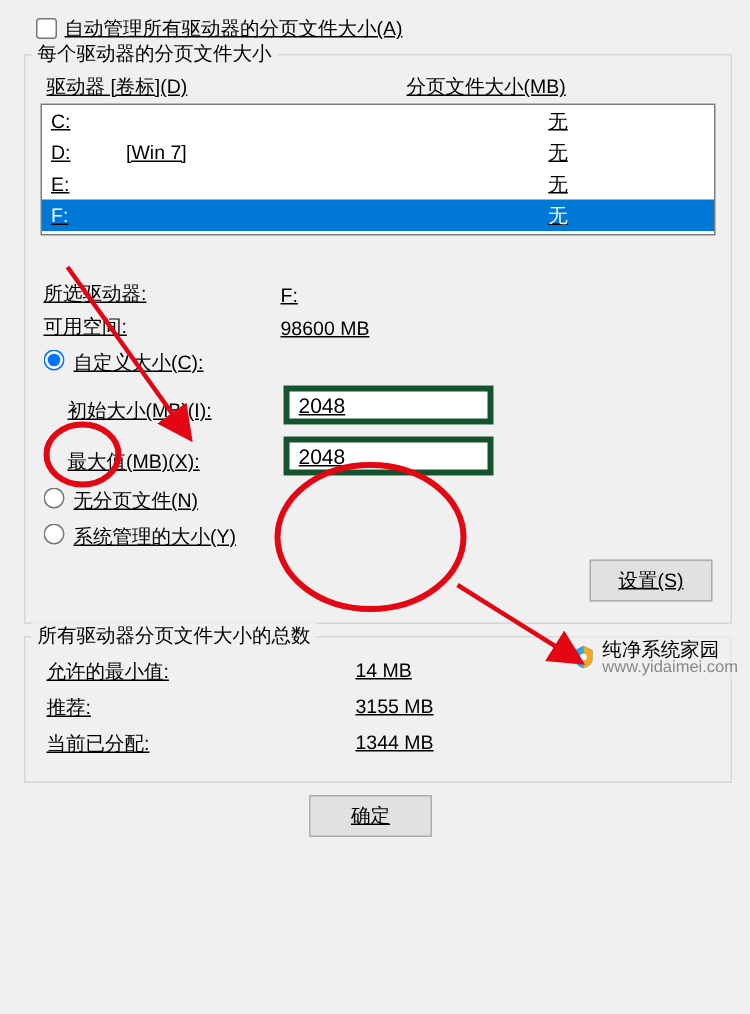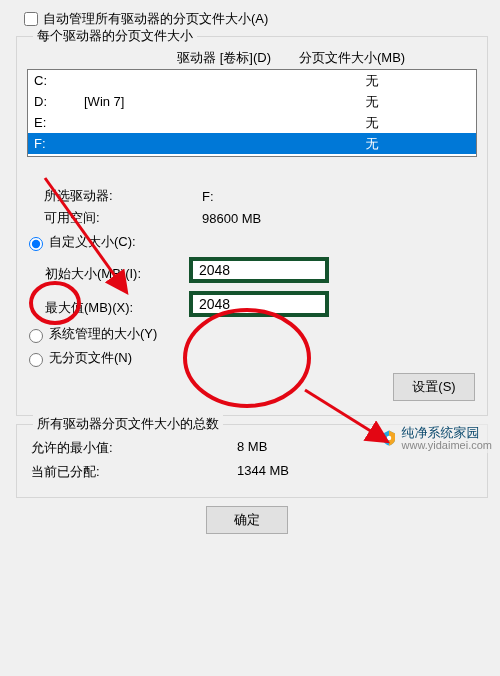--- a/index.html
+++ b/index.html
@@ -11,52 +11,53 @@
       height: 676px;
       position: relative;
       color: #000;
     }
     .dialog {
       background: #f0f0f0;
       padding: 6px 6px 6px 10px;
       width: 500px;
       height: 477px;
       position: relative;
+      text-decoration: underline;
     }
     .checkbox-row {
       display: flex;
       align-items: center;
       gap: 5px;
       margin: 4px 0 8px 14px;
     }
     .checkbox-row input[type="checkbox"] {
       width: 14px;
       height: 14px;
     }
     .groupbox {
       border: 1px solid #d6d6d6;
       margin: 6px 6px 8px 6px;
       padding: 8px 10px 10px 10px;
       position: relative;
     }
     .groupbox-title {
       position: absolute;
       top: -10px;
-      left: 16px;
+      left: 4px;
       background: #f0f0f0;
       padding: 0 4px;
       font-size: 13px;
     }
     .drive-header {
       display: flex;
       margin: 4px 0 2px 0;
       padding: 0 4px;
     }
-    .drive-header-col1 { flex: 0 0 240px; text-align: right; }
-    .drive-header-col2 { flex: 1; margin-left: 28px; }
+    .drive-header-col1 { flex: 0 0 240px; }
+    .drive-header-col2 { flex: 1; }
     .drive-list {
       border: 1px solid #7a7a7a;
       background: #fff;
       min-height: 88px;
       padding: 0;
     }
     .drive-row {
       display: flex;
       align-items: center;
       padding: 1px 6px;
@@ -65,28 +66,28 @@
     }
     .drive-row.selected {
       background: #0078d7;
       color: #fff;
     }
     .drive-letter { flex: 0 0 50px; }
     .drive-label { flex: 0 0 190px; }
     .drive-pf { flex: 1; text-align: center; }
     .info-row {
       display: flex;
-      margin: 4px 15px;
+      margin: 4px 0;
       align-items: center;
     }
     .info-label { flex: 0 0 160px; padding-left: 2px; }
     .info-value { flex: 1; }
     .radio-row {
       display: flex;
-      align-items: flex-end;
+      align-items: flex-start;
       gap: 6px;
       margin: 6px 0 6px 2px;
     }
     .radio-row input[type="radio"] {
       width: 14px; height: 14px;
     }
     .size-row {
       display: flex;
       align-items: flex-end;
       margin: 4px 0 8px 2px;
@@ -145,21 +146,21 @@
       gap: 4px;
       font-size: 13px;
       color: #555;
       background: rgba(240,240,240,0.6);
       padding: 2px 4px;
     }
     .wm-icon {
       width: 18px; height: 18px;
     }
     .wm-url { font-size: 11px; color: #888; display:block; line-height:1; }
-    .wm-name { font-size: 13px; color: #0c4a6e; display:block; line-height:1.1;}
+    .wm-name { font-size: 13px; color: #000000; display:block; line-height:1.1;}
     .wm-text { display:flex; flex-direction:column; align-items:flex-start;}
   </style>
 </head>
 <body>
 
 <div class="dialog">
 
   <div class="checkbox-row">
     <input type="checkbox" id="autoManage" style="">
     <label for="autoManage">自动管理所有驱动器的分页文件大小(A)</label>
@@ -216,40 +217,44 @@
       <div class="size-label">初始大小(MB)(I):</div>
       <input class="size-input" type="text" value="2048" style="">
     </div>
 
     <div class="size-row">
       <div class="size-label">最大值(MB)(X):</div>
       <input class="size-input" type="text" value="2048" style="">
     </div>
 
     <div class="radio-row">
+      <input type="radio" name="pfOpt" id="optNone" style="">
+      <label for="optNone">无分页文件(N)</label>
+    </div>
+
+    <div class="radio-row">
       <input type="radio" name="pfOpt" id="optSys" style="">
       <label for="optSys">系统管理的大小(Y)</label>
     </div>
 
-    <div class="radio-row">
-      <input type="radio" name="pfOpt" id="optNone" style="">
-      <label for="optNone">无分页文件(N)</label>
-    </div>
-
     <div class="set-button-row">
       <button class="btn">设置(S)</button>
     </div>
   </fieldset>
 
   <fieldset class="groupbox">
     <span class="groupbox-title">所有驱动器分页文件大小的总数</span>
 
     <div class="totals-row">
       <div class="totals-label">允许的最小值:</div>
-      <div class="totals-value">8 MB</div>
+      <div class="totals-value">14 MB</div>
+    </div>
+    <div class="totals-row">
+      <div class="totals-label">推荐:</div>
+      <div class="totals-value">3155 MB</div>
     </div>
     <div class="totals-row">
       <div class="totals-label">当前已分配:</div>
       <div class="totals-value">1344 MB</div>
     </div>
   </fieldset>
 
   <div class="button-bar">
     <button class="btn">确定</button>
   </div>

